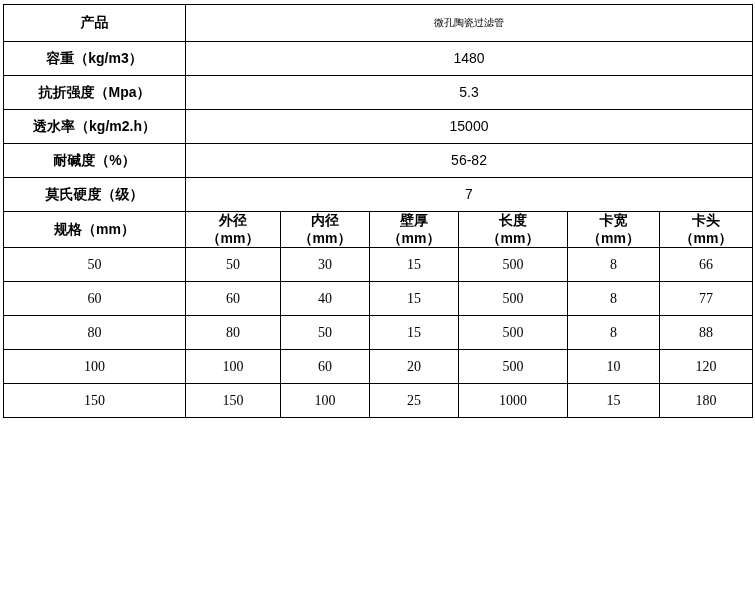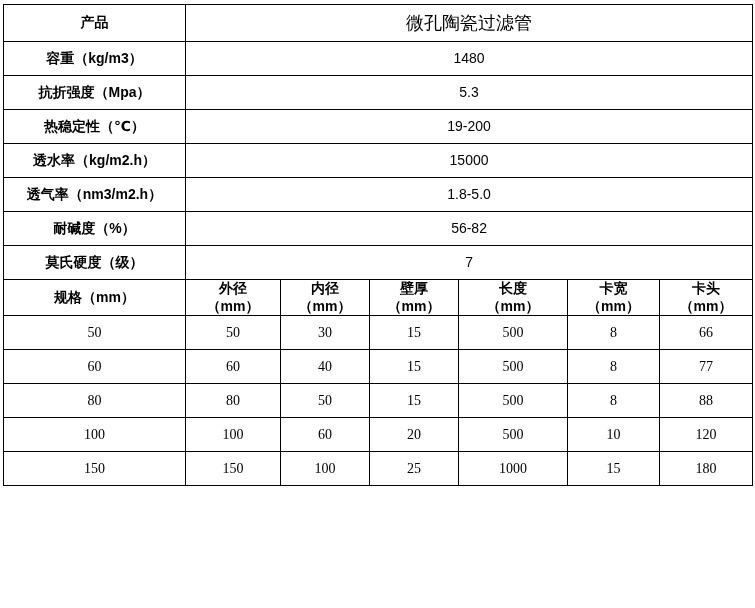--- a/index.html
+++ b/index.html
@@ -40,21 +40,21 @@
   }
   td.prop-value {
     font-weight: normal;
     font-size: 13.5px;
   }
   tr.top-row td.prop-label,
   tr.top-row td.prop-value {
     height: 36px;
   }
   tr.top-row td.prop-value {
-    font-size: 18px;
+    font-size: 10px;
   }
   td.dim-head {
     font-weight: bold;
     font-size: 15px;
     height: 56px;
   }
   td.dim-head .l1 { display: block; }
   td.dim-head .l2 { display: block; }
   td.dim-cell {
     font-size: 13.5px;
@@ -90,30 +90,22 @@
       </tr>
       <tr>
         <td class="prop-label">容重（kg/m3）</td>
         <td class="prop-value" colspan="6">1480</td>
       </tr>
       <tr>
         <td class="prop-label">抗折强度（Mpa）</td>
         <td class="prop-value" colspan="6">5.3</td>
       </tr>
       <tr>
-        <td class="prop-label">热稳定性（℃）</td>
-        <td class="prop-value" colspan="6">19-200</td>
-      </tr>
-      <tr>
         <td class="prop-label">透水率（kg/m2.h）</td>
         <td class="prop-value" colspan="6">15000</td>
-      </tr>
-      <tr>
-        <td class="prop-label">透气率（nm3/m2.h）</td>
-        <td class="prop-value" colspan="6">1.8-5.0</td>
       </tr>
       <tr>
         <td class="prop-label">耐碱度（%）</td>
         <td class="prop-value" colspan="6">56-82</td>
       </tr>
       <tr>
         <td class="prop-label">莫氏硬度（级）</td>
         <td class="prop-value" colspan="6">7</td>
       </tr>
 

